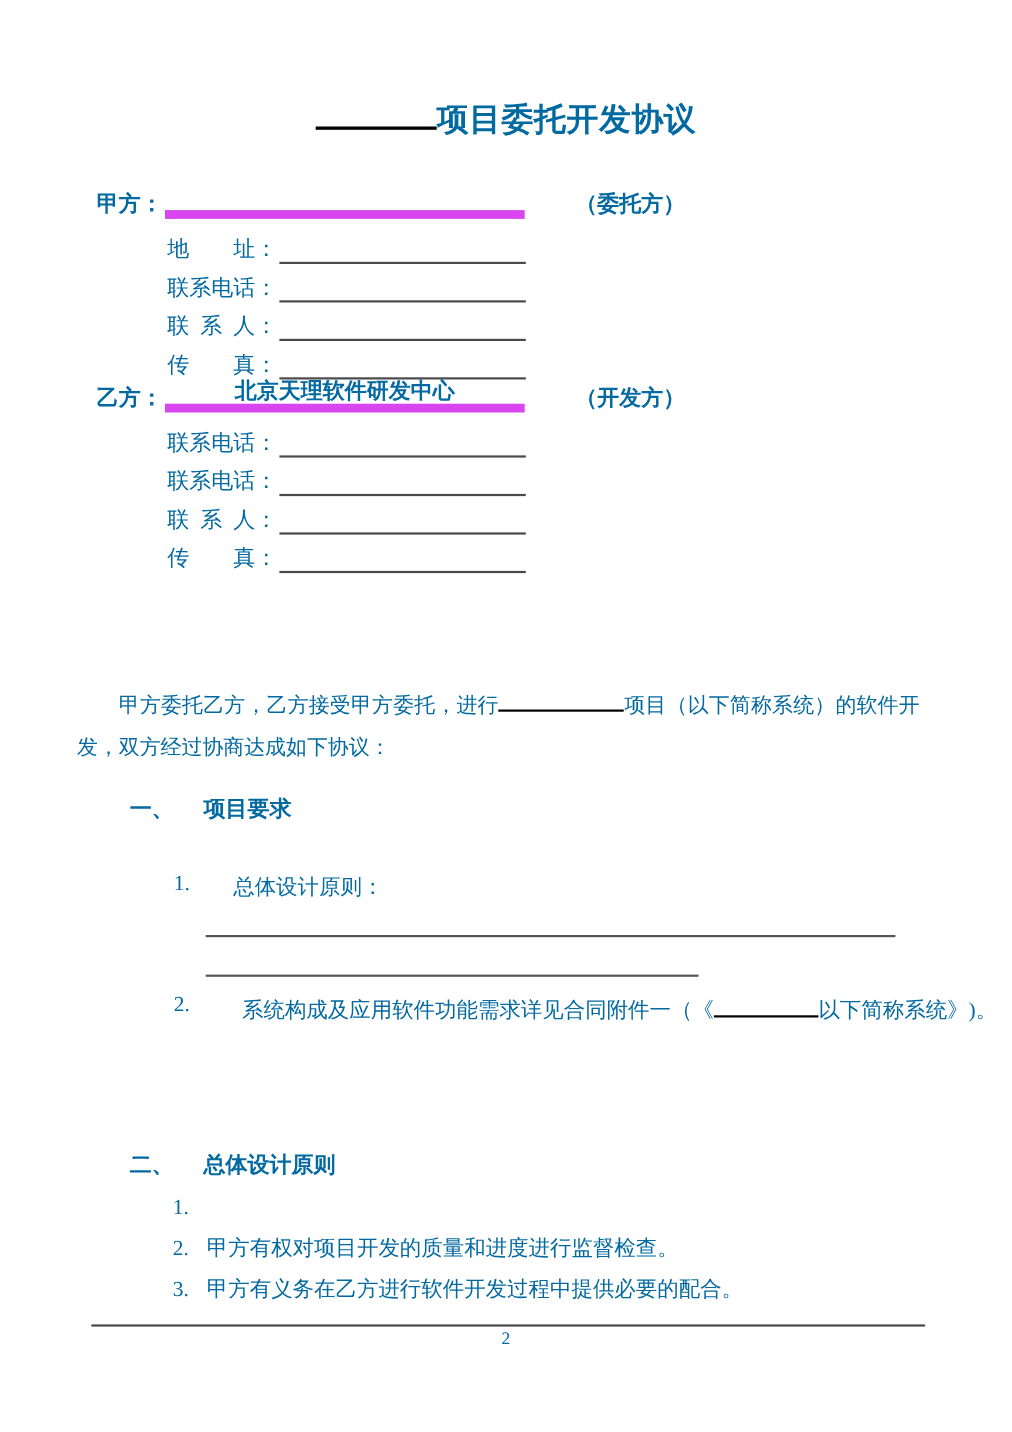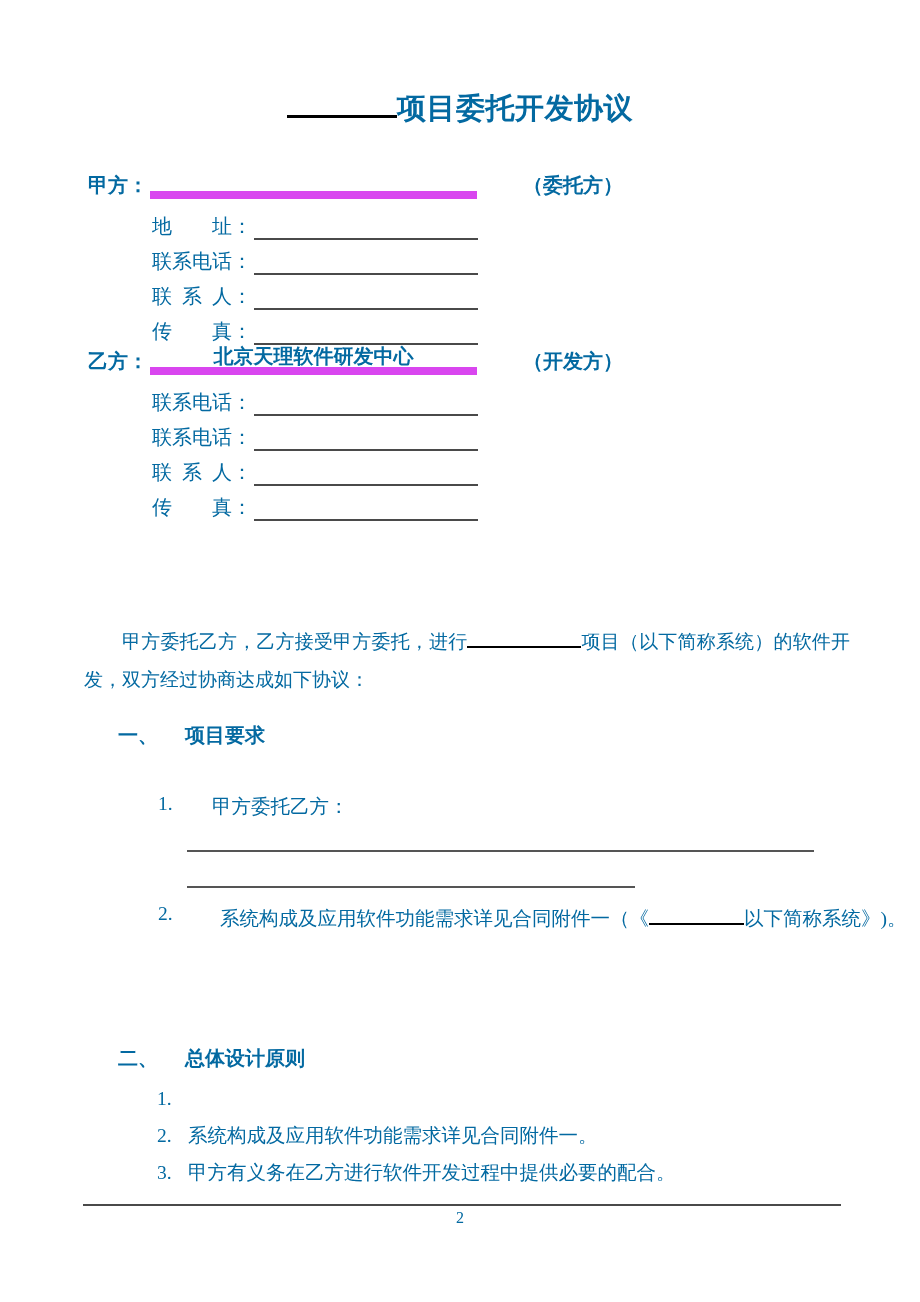--- a/index.html
+++ b/index.html
@@ -58,21 +58,21 @@
   }
   .sub-ul {
     width: 224px; height: 26px;
     border-bottom: 2px solid #4a4a4a;
     margin-left: 2px;
   }
 
   
   .intro {
     position: absolute;
-    top: 604px; left: 84px;
+    top: 604px; left: 70px;
     width: 766px;
     font-size: 19px;
     line-height: 38px;
     text-align: justify;
     text-indent: 38px;
   }
   .blank {
     display: inline-block;
     height: 1em;
     border-bottom: 2px solid #000;
@@ -193,21 +193,21 @@
 
   <p class="intro"><span>甲方委托乙方，乙方接受甲方委托，进行</span><span class="blank blank-intro"></span><span>项目（以下简称系统）的软件开发，双方经过协商达成如下协议：</span></p>
 
   <div class="sec-head sec1-head">
     <span class="num">一、</span>
     <span>项目要求</span>
   </div>
 
   <div class="item1">
     <span class="num">1.</span>
-    <span>甲方委托乙方：</span>
+    <span>总体设计原则：</span>
   </div>
 
   <div class="rule-line rule-1"></div>
   <div class="rule-line rule-2"></div>
 
   <div class="item2">
     <span class="num">2.</span>
     <span><span>系统构成及应用软件功能需求详见合同附件一（《</span><span class="blank blank-item2"></span><span>以下简称系统》)。</span></span>
   </div>
 
@@ -216,21 +216,21 @@
     <span class="num">二、</span>
     <span>总体设计原则</span>
   </div>
 
   <div class="s2-items">
     <div class="s2-row">
       <span class="num">1.</span>
     </div>
     <div class="s2-row">
       <span class="num">2.</span>
-      <span>系统构成及应用软件功能需求详见合同附件一。</span>
+      <span>甲方有权对项目开发的质量和进度进行监督检查。</span>
     </div>
     <div class="s2-row">
       <span class="num">3.</span>
       <span>甲方有义务在乙方进行软件开发过程中提供必要的配合。</span>
     </div>
   </div>
 
   <div class="footer-line"></div>
   <div class="page-num">2</div>
 

